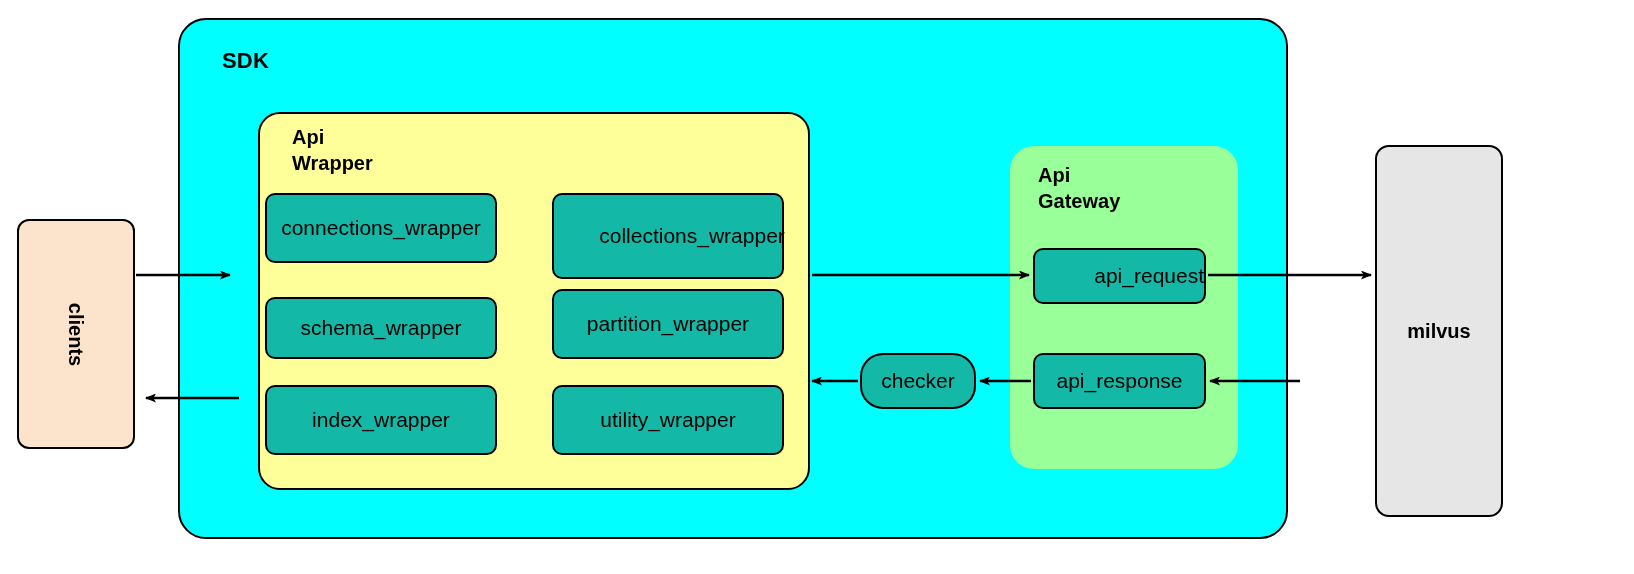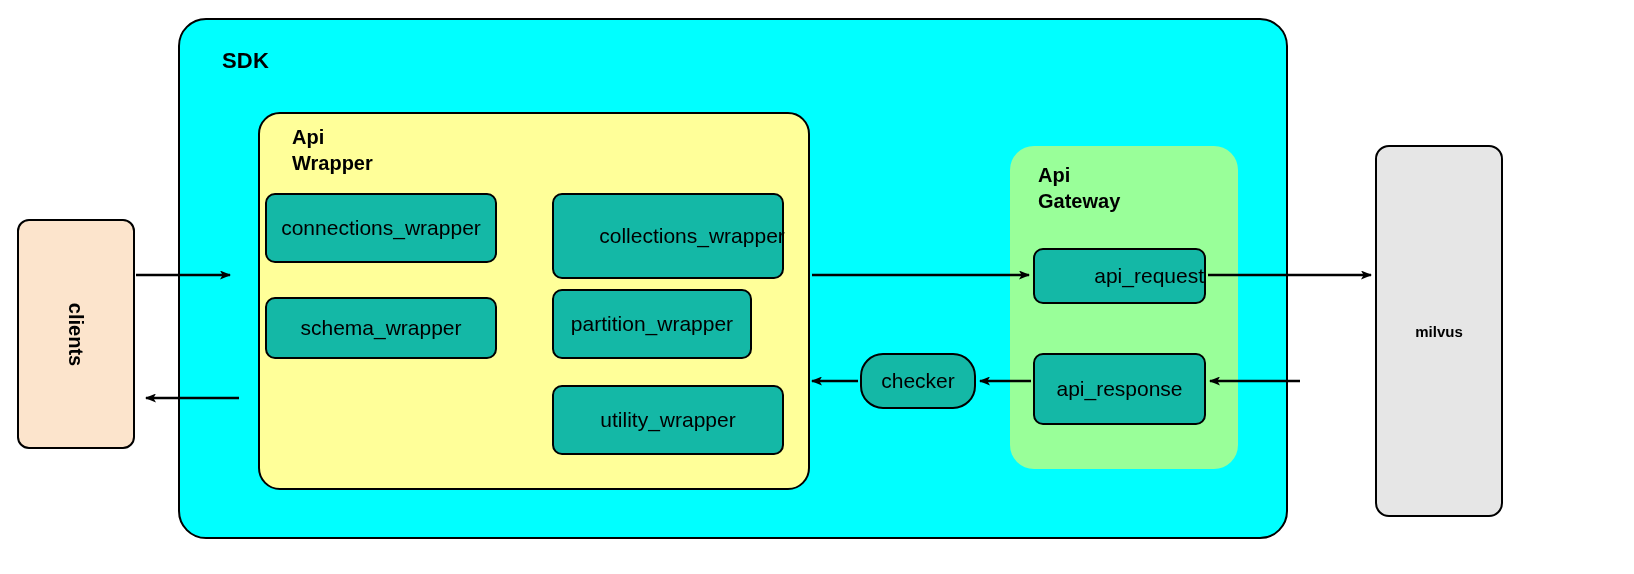--- a/index.html
+++ b/index.html
@@ -117,33 +117,33 @@
   }
 
   .milvus-box {
     left: 1375px;
     top: 145px;
     width: 128px;
     height: 372px;
     background: #e6e6e6;
     border: 2px solid #000000;
     border-radius: 14px;
-    font-size: 15px;
+    font-size: 20px;
     font-weight: bold;
   }
 
   .w-conn   { left: 265px;  top: 193px; width: 232px; height: 70px; }
   .w-coll   { left: 552px;  top: 193px; width: 232px; height: 86px; padding-left: 48px; }
   .w-schema { left: 265px;  top: 289px; width: 232px; height: 62px; margin-top: 8px; }
-  .w-part   { left: 552px;  top: 289px; width: 200px; height: 70px; }
+  .w-part   { left: 552px;  top: 289px; width: 232px; height: 70px; }
   .w-index  { left: 265px;  top: 385px; width: 232px; height: 70px; }
   .w-util   { left: 552px;  top: 385px; width: 232px; height: 70px; text-align: right; }
 
   .gw-req  { left: 1033px; top: 248px; width: 173px; height: 56px; justify-content: flex-end; }
-  .gw-resp { left: 1033px; top: 353px; width: 173px; height: 72px; }
+  .gw-resp { left: 1033px; top: 353px; width: 173px; height: 56px; }
 
   .checker-box { left: 860px; top: 353px; width: 116px; height: 56px; border-radius: 23px; }
 
   
   #arrows {
     position: absolute;
     left: 0;
     top: 0;
     width: 1634px;
     height: 574px;
@@ -181,20 +181,23 @@
     <span>connections_wrapper</span>
   </div>
   <div class="box node w-coll">
     <span>collections_wrapper</span>
   </div>
   <div class="box node w-schema">
     <span>schema_wrapper</span>
   </div>
   <div class="box node w-part">
     <span>partition_wrapper</span>
+  </div>
+  <div class="box node w-index">
+    <span>index_wrapper</span>
   </div>
   <div class="box node w-util">
     <span>utility_wrapper</span>
   </div>
 
   <div class="box node checker-box">
     <span>checker</span>
   </div>
 
   <div class="box node gw-req">

